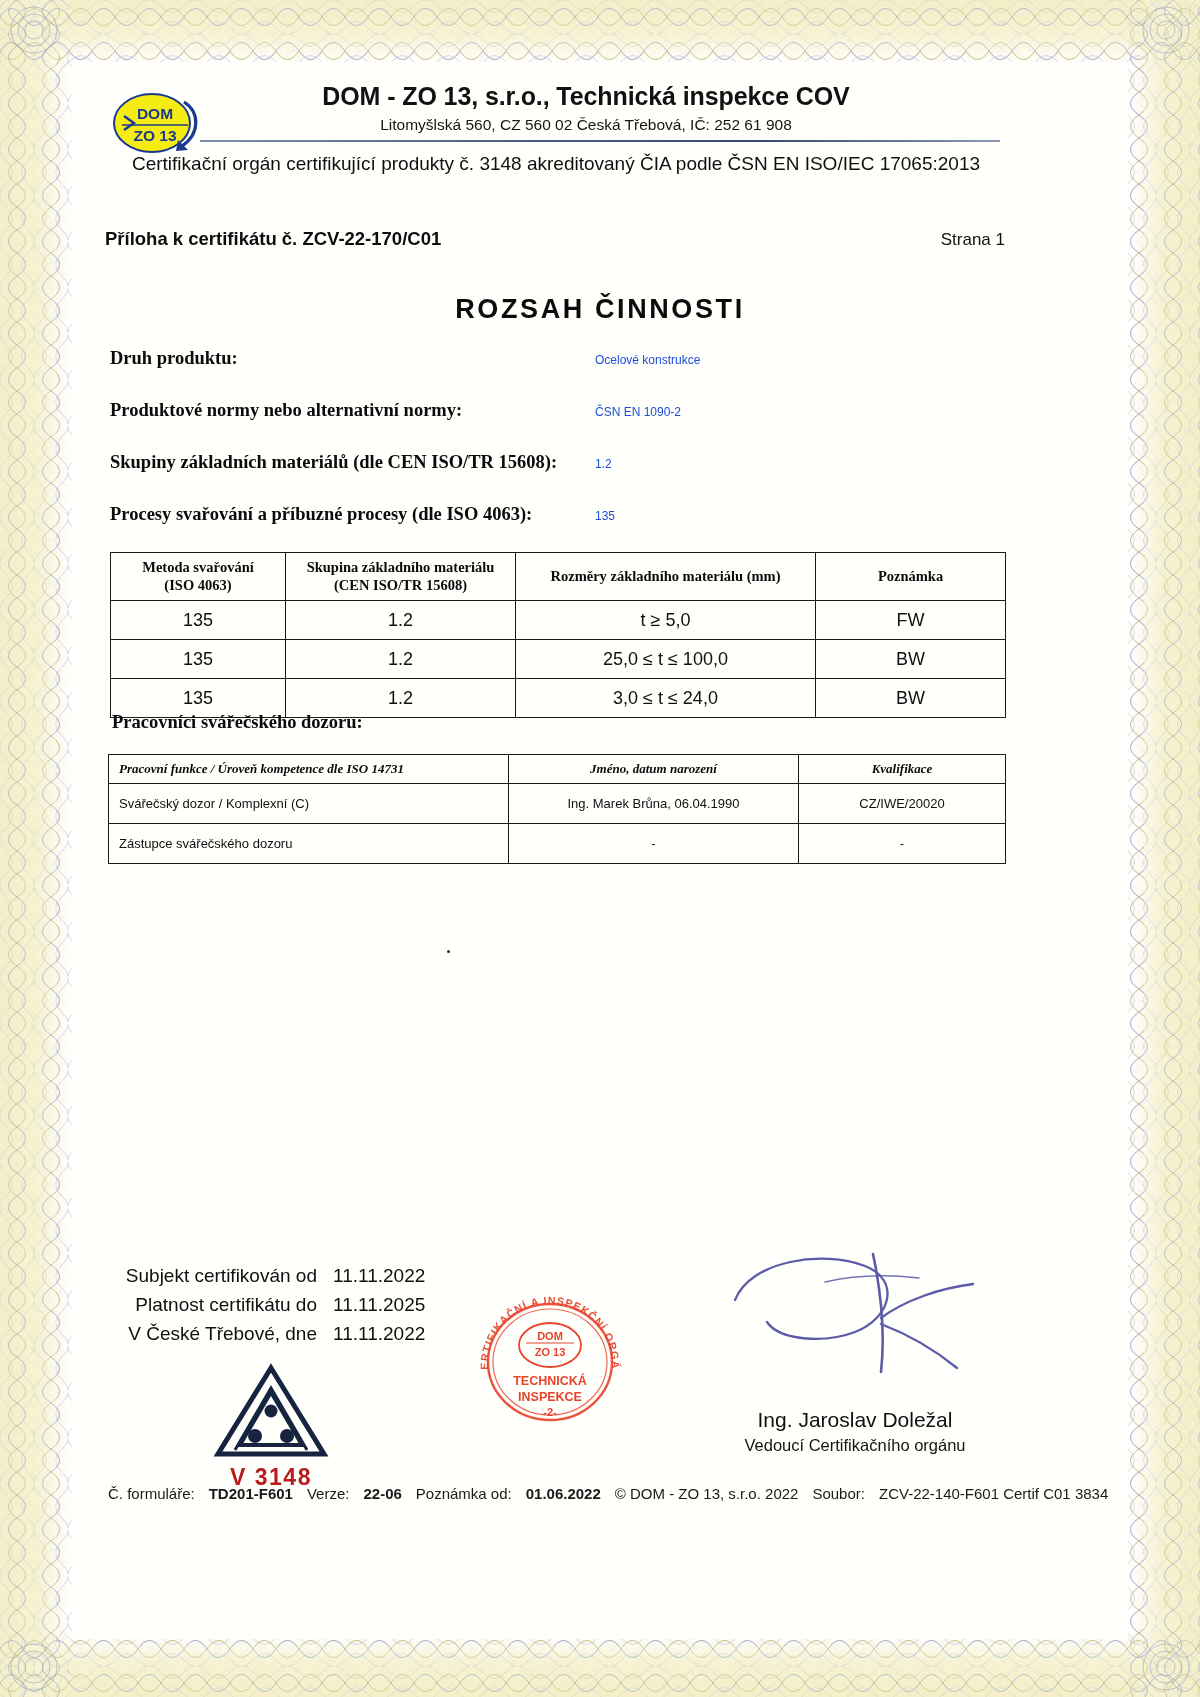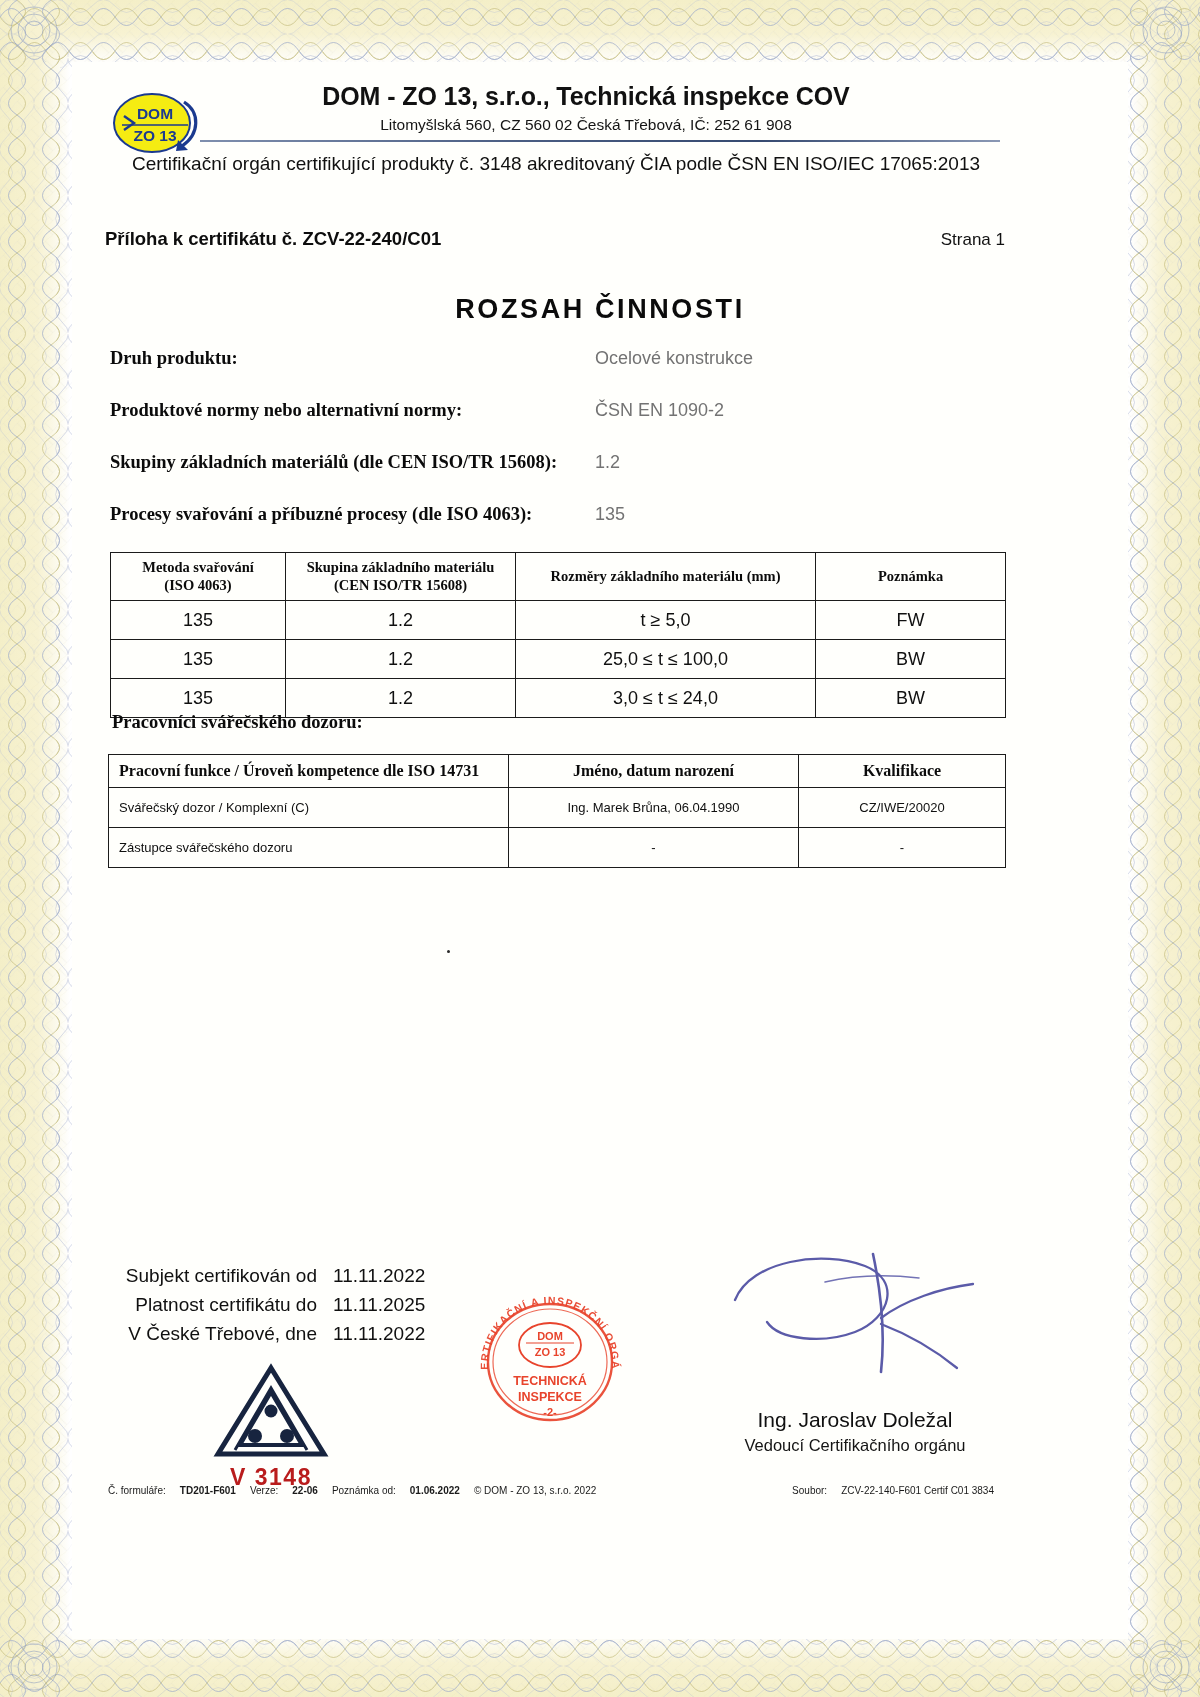--- a/index.html
+++ b/index.html
@@ -145,22 +145,22 @@
   .param-label {
     font-family: "Liberation Serif", serif;
     font-weight: bold;
     font-size: 18.5px;
     color: #0b0b0b;
     width: 485px;
     flex: 0 0 485px;
   }
   .param-value {
     font-family: "Liberation Sans", sans-serif;
-    font-size: 18px;
-    color: #737373;
+    font-size: 12px;
+    color: #1d4ed8;
   }
 
   
   .tbl {
     position: absolute;
     border-collapse: collapse;
     table-layout: fixed;
   }
   .tbl th, .tbl td {
     border: 1.3px solid #1b1b1b;
@@ -191,21 +191,21 @@
     position: absolute;
     left: 112px;
     top: 712px;
     font-family: "Liberation Serif", serif;
     font-weight: bold;
     font-size: 18.5px;
     color: #0b0b0b;
   }
 
   #supervisors-table { left: 108px; top: 754px; width: 897px; }
-  #supervisors-table th { font-size: 16px; }
+  #supervisors-table th { font-size: 13px; font-style: italic; }
   #supervisors-table td { height: 39px; font-size: 13px; }
   #supervisors-table th.left-head,
   #supervisors-table td.left-cell {
     text-align: left;
     padding-left: 10px;
   }
 
   
   .dates-block {
     position: absolute;
@@ -269,21 +269,21 @@
 
   
   .form-meta {
     position: absolute;
     left: 108px;
     top: 1485px;
     width: 900px;
     display: flex;
     align-items: baseline;
     font-family: "Liberation Sans", sans-serif;
-    font-size: 10px;
+    font-size: 15px;
     color: #1a1a1a;
   }
   .form-meta .m { margin-right: 14px; white-space: nowrap; }
   .form-meta .m.b { font-weight: bold; }
   .form-meta .spacer { flex: 1; }
 
   
   .artifact-dot {
     position: absolute;
     left: 447px; top: 950px;
@@ -361,21 +361,21 @@
       <text x="47" y="51" font-family="Liberation Sans, sans-serif" font-size="15.5" font-weight="bold" fill="#1b3a8f" text-anchor="middle">ZO 13</text>
     </svg>
 
     <div class="org-title">DOM - ZO 13, s.r.o., Technická inspekce COV</div>
     <div class="org-address">Litomyšlská 560, CZ 560 02 Česká Třebová, IČ: 252 61 908</div>
     <div class="hrule"></div>
     <div class="accred-line">Certifikační orgán certifikující produkty č. 3148 akreditovaný ČIA podle ČSN EN ISO/IEC 17065:2013</div>
   </div>
 
   <div class="appendix-row">
-    <div class="appendix-no">Příloha k certifikátu č. ZCV-22-240/C01</div>
+    <div class="appendix-no">Příloha k certifikátu č. ZCV-22-170/C01</div>
     <div class="page-no">Strana 1</div>
   </div>
 
   <div class="main-title">ROZSAH ČINNOSTI</div>
 
   <div class="params">
     <div class="param-row">
       <div class="param-label">Druh produktu:</div>
       <div class="param-value">Ocelové konstrukce</div>
     </div>

